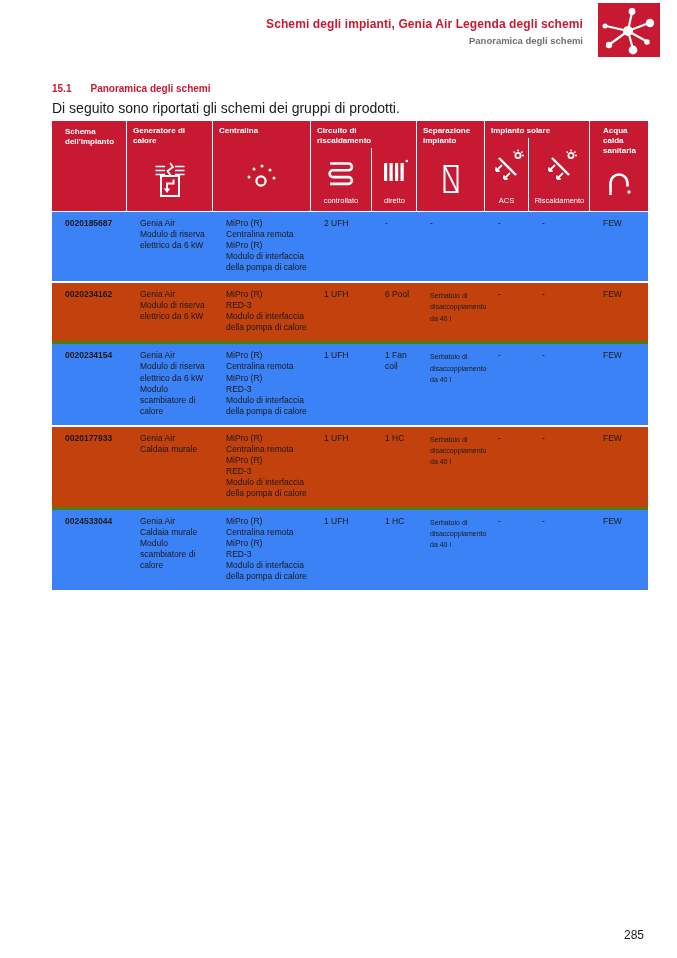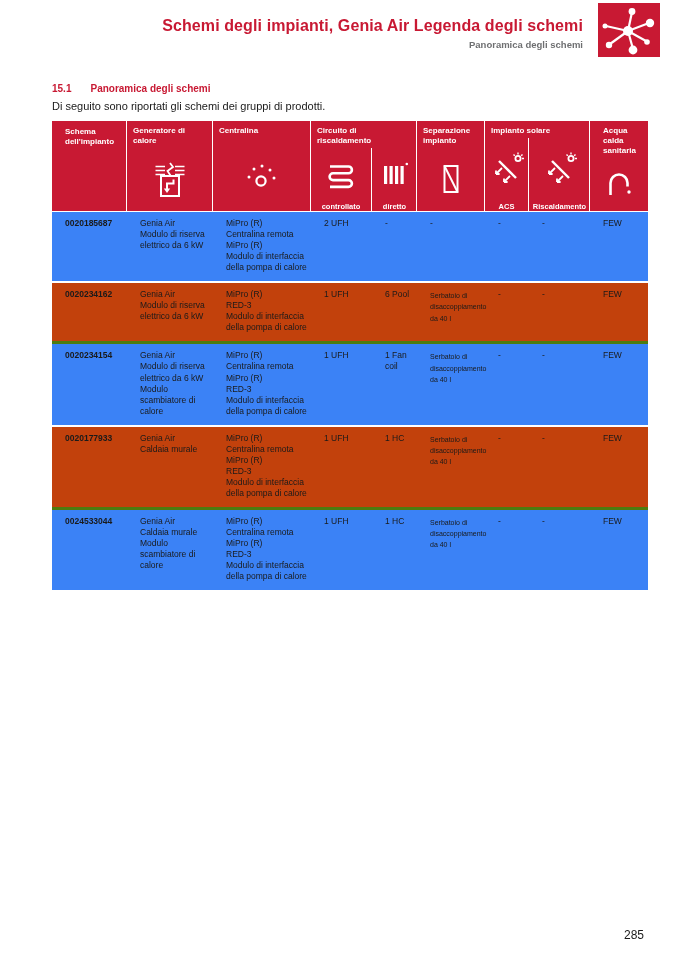--- a/index.html
+++ b/index.html
@@ -1,40 +1,40 @@
 <!DOCTYPE html>
 <html><head>
 <meta charset="utf-8">
 <style>
   * { margin:0; padding:0; box-sizing:border-box; }
   body { background:#9a9a9a; font-family:"Liberation Sans", sans-serif; }
   .page { position:relative; width:677px; height:958px; background:#fff; margin:0 auto; overflow:hidden; color:#1a1a1a; }
 
   
   .titles { position:absolute; top:17px; right:94px; text-align:right; }
-  .doc-title { font-size:16px; font-weight:bold; color:#c81933; letter-spacing:.1px; }
+  .doc-title { font-size:12px; font-weight:bold; color:#c81933; letter-spacing:.1px; }
   .doc-subtitle { font-size:9.5px; font-weight:bold; color:#6e6f71; margin-top:4px; }
   .logo { position:absolute; top:3px; left:598px; width:62px; height:54px; background:#c81933; }
 
   
   .section-heading { position:absolute; top:83px; left:52px; display:flex; gap:19px; font-size:10px; font-weight:bold; color:#c81933; }
-  .intro { position:absolute; top:100px; left:52px; font-size:11px; }
+  .intro { position:absolute; top:100px; left:52px; font-size:14px; }
 
   
   .tbl { position:absolute; top:121px; left:52px; width:596px; font-size:8.5px; }
 
   .thead { display:flex; height:90px; background:#c81933; color:#fff; margin-bottom:1px; }
   .hcol { display:flex; flex-direction:column; border-right:1px solid #fff; }
   .hcol:last-child { border-right:none;align-items:center; }
   .hlabel { font-size:8px; font-weight:bold; line-height:1.25; padding:5px 5px 2px 6px; }
   .hicon { flex:1; display:flex; align-items:center; justify-content:center; }
   .hsub { flex:1; display:flex; }
   .hsubcell { flex:1; display:flex; flex-direction:column; }
   .hsubcell.first { border-right:1px solid #fff; }
-  .hsublabel { font-size:7.5px; font-weight:bold; text-align:center; }
+  .hsublabel { font-size:7.5px; font-weight:normal; text-align:center; padding-bottom:6px; }
   .w1{width:75px}.w2{width:86px}.w3{width:98px}.w4{width:106px}.w5{width:68px}.w6{width:105px}.w7{width:58px}
   .sw1{flex:0 0 61px}.sw2{flex:0 0 45px}.sw3{flex:0 0 44px}.sw4{flex:0 0 61px}
 
   .trow { display:grid; grid-template-columns:75px 86px 98px 61px 45px 68px 44px 61px 58px; }
   .trow.gray { background:#3b82f6; border-bottom:2px solid #fff; }
   .trow.white { background:#c2410c; border-bottom:3px solid #4d7c0f; }
   .cell { padding:6px 4px 8px 13px; line-height:1.3; white-space:pre-line; }
   .cell.schema { font-weight:bold; }
   .cell.sep { font-size:7px; line-height:1.6; padding-top:7px; }
 

